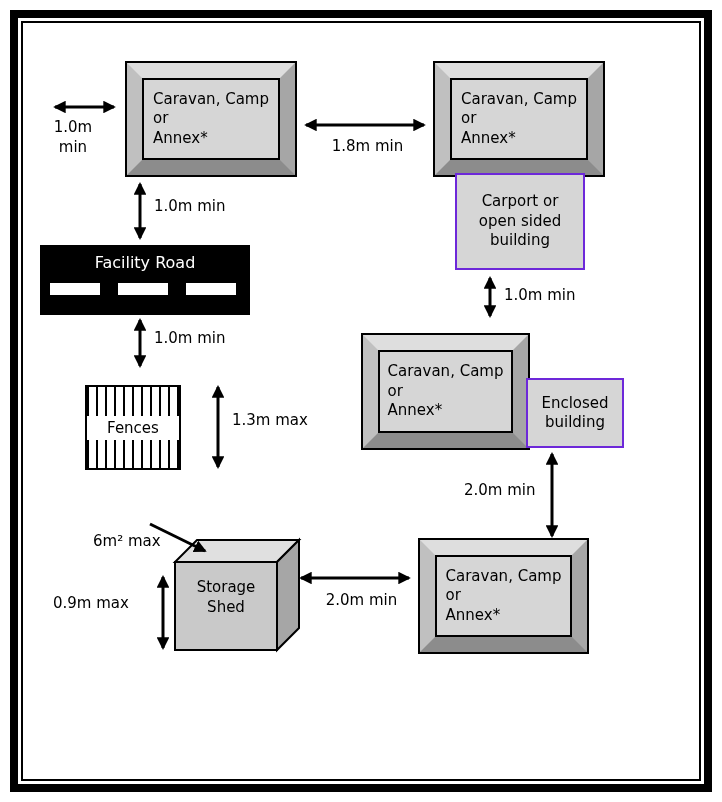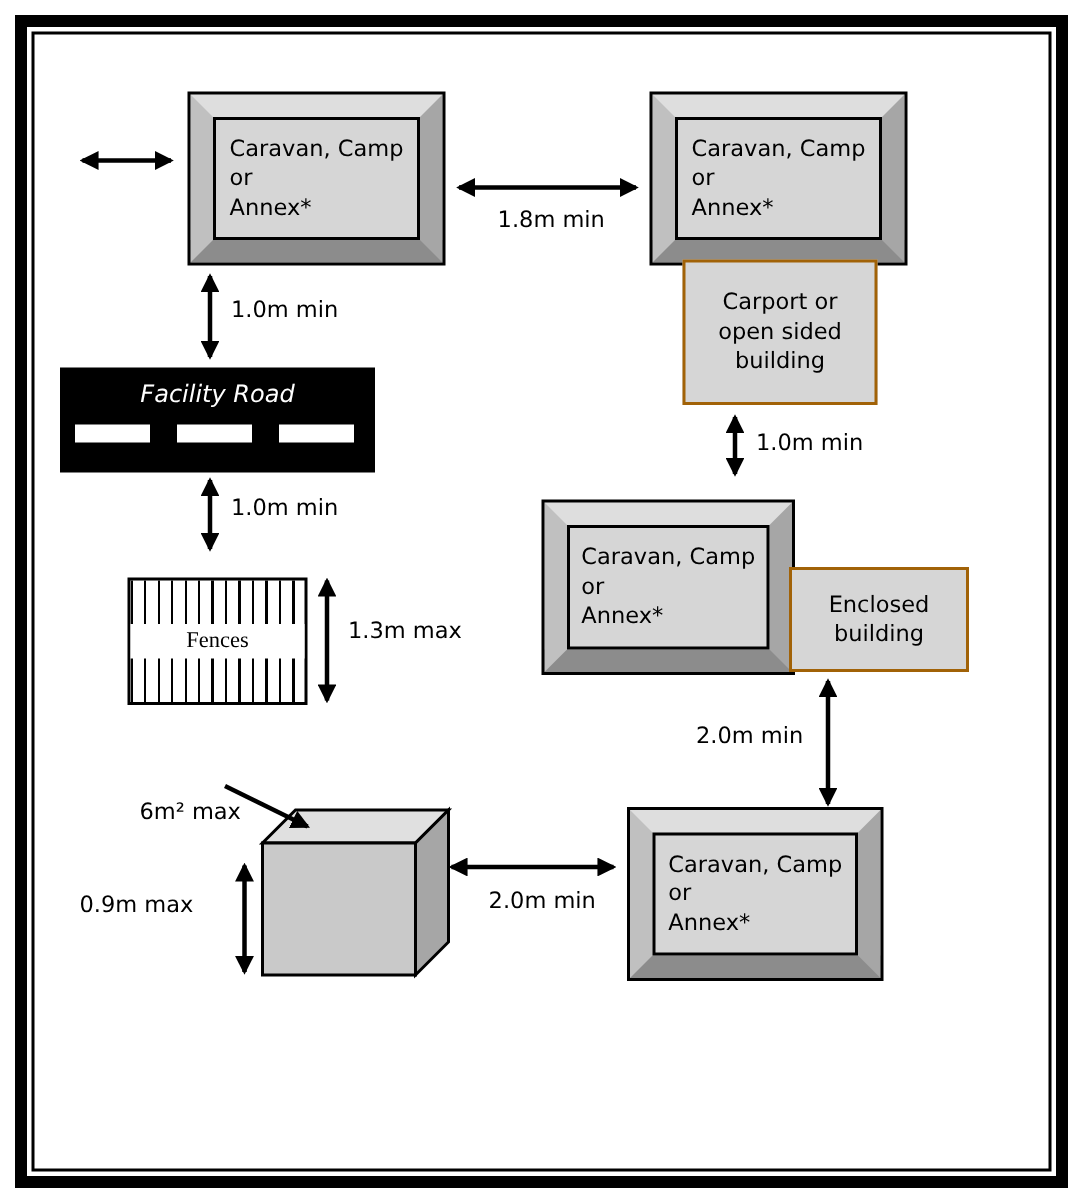--- a/index.html
+++ b/index.html
@@ -20,21 +20,21 @@
     outline:2px solid #000;
     background:#d6d6d6;
   }
   .caravan-inner {
     width:100%; height:100%; box-sizing:border-box; border:2px solid #000;
     display:flex; align-items:center; justify-content:center;
     white-space:pre-line; font-size:15px; line-height:1.3;
   }
 
   .plainbox {
-    position:absolute; box-sizing:border-box; background:#d6d6d6; border:2px solid #a16207;
+    position:absolute; box-sizing:border-box; background:#d6d6d6; border:2px solid #6d28d9;
     display:flex; align-items:center; justify-content:center;
     text-align:center; white-space:pre-line; font-size:15px; line-height:1.3;
   }
 
   .road { position:absolute; background:#000; box-sizing:border-box; }
   .road-label { color:#fff; text-align:center; font-size:16px; margin-top:8px; }
   .road-dashes { position:absolute; left:10px; right:14px; top:38px; display:flex; justify-content:space-between; }
   .dash { width:50px; height:12px; background:#fff; }
 
   .fences {
@@ -71,40 +71,40 @@
   <div class="caravan" style="left:435px; top:63px; width:168px; height:112px;">
     <div class="caravan-inner">Caravan, Camp
 or
 Annex*</div>
   </div>
 
   <div class="plainbox" style="left:455px; top:173px; width:130px; height:97px;">Carport or
 open sided
 building</div>
 
-  <div class="road" style="left:40px; top:245px; width:210px; height:70px;font-style:italic;">
+  <div class="road" style="left:40px; top:245px; width:210px; height:70px;">
     <div class="road-label">Facility Road</div>
     <div class="road-dashes">
       <span class="dash"></span>
       <span class="dash"></span>
       <span class="dash"></span>
     </div>
   </div>
 
-  <div class="fences" style="left:85px; top:385px; width:120px; height:85px;font-family:Liberation Serif, serif;">
+  <div class="fences" style="left:85px; top:385px; width:96px; height:85px;">
     <div class="fences-label">Fences</div>
   </div>
 
   <div class="caravan" style="left:363px; top:335px; width:165px; height:113px;">
     <div class="caravan-inner">Caravan, Camp
 or
 Annex*</div>
   </div>
 
-  <div class="plainbox" style="left:526px; top:378px; width:120px; height:70px;">Enclosed
+  <div class="plainbox" style="left:526px; top:378px; width:98px; height:70px;">Enclosed
 building</div>
 
   <div class="caravan" style="left:420px; top:540px; width:167px; height:112px;">
     <div class="caravan-inner">Caravan, Camp
 or
 Annex*</div>
   </div>
 
   <svg class="overlay" width="722" height="802" viewBox="0 0 722 802">
     <defs>
@@ -125,21 +125,25 @@
     <line x1="140" y1="320" x2="140" y2="366" stroke="#000" stroke-width="3" marker-start="url(#ah)" marker-end="url(#ah)"></line>
     <line x1="490" y1="278" x2="490" y2="316" stroke="#000" stroke-width="3" marker-start="url(#ah)" marker-end="url(#ah)"></line>
     <line x1="218" y1="387" x2="218" y2="467" stroke="#000" stroke-width="3" marker-start="url(#ah)" marker-end="url(#ah)"></line>
     <line x1="552" y1="454" x2="552" y2="536" stroke="#000" stroke-width="3" marker-start="url(#ah)" marker-end="url(#ah)"></line>
     <line x1="301" y1="578" x2="409" y2="578" stroke="#000" stroke-width="3" marker-start="url(#ah)" marker-end="url(#ah)"></line>
     <line x1="163" y1="577" x2="163" y2="648" stroke="#000" stroke-width="3" marker-start="url(#ah)" marker-end="url(#ah)"></line>
 
     <line x1="150" y1="524" x2="205" y2="551" stroke="#000" stroke-width="3" marker-end="url(#ah)"></line>
   </svg>
 
+  <div class="shed-label">Storage
+Shed</div>
 
+  <div class="lbl center" style="left:43px; top:118px; width:60px;">1.0m
+min</div>
   <div class="lbl center" style="left:315px; top:137px; width:105px;">1.8m min</div>
   <div class="lbl" style="left:154px; top:197px;">1.0m min</div>
   <div class="lbl" style="left:154px; top:329px;">1.0m min</div>
   <div class="lbl" style="left:504px; top:286px;">1.0m min</div>
   <div class="lbl" style="left:232px; top:411px;">1.3m max</div>
   <div class="lbl" style="left:464px; top:481px;">2.0m min</div>
   <div class="lbl center" style="left:314px; top:591px; width:95px;">2.0m min</div>
   <div class="lbl" style="left:53px; top:594px;">0.9m max</div>
   <div class="lbl" style="left:93px; top:532px;">6m² max</div>
 

